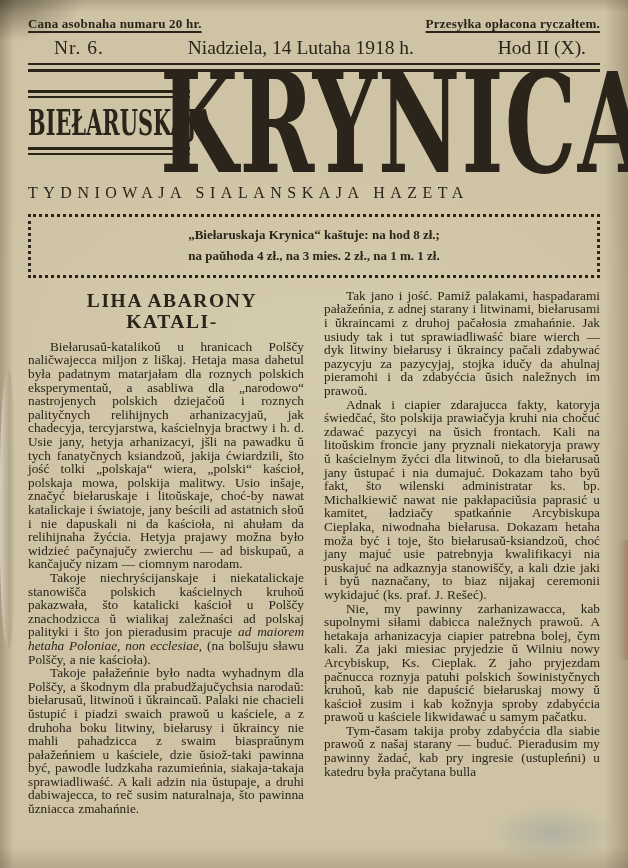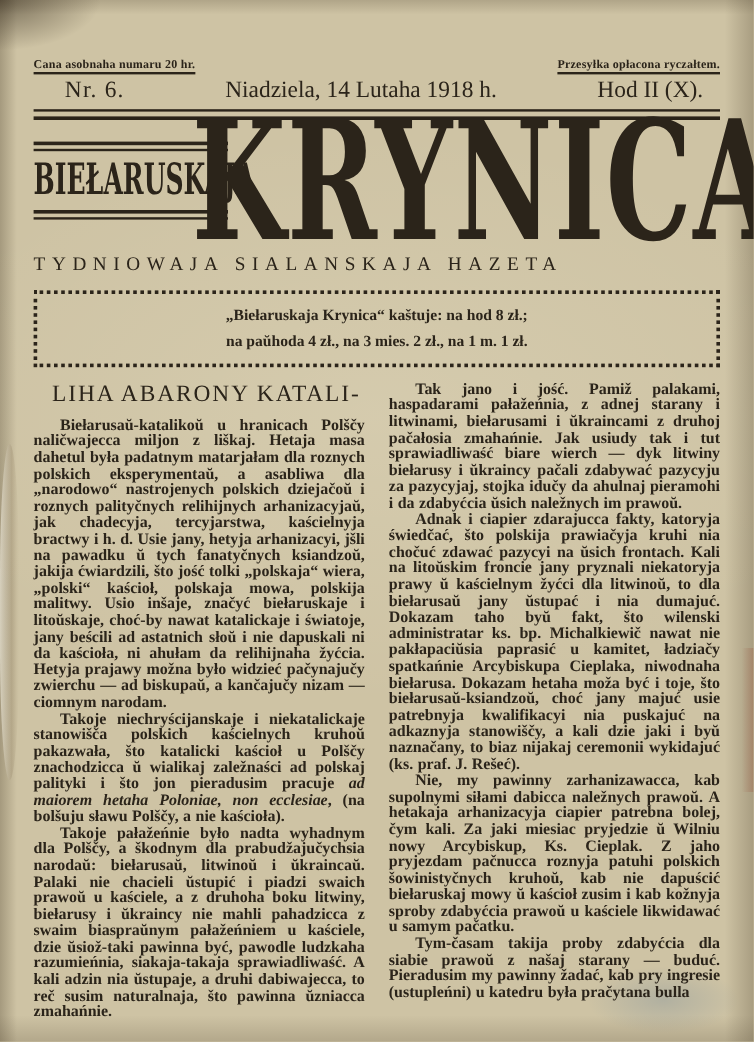--- a/index.html
+++ b/index.html
@@ -18,21 +18,21 @@
   .page{position:relative;padding:16px 28px 0 28px;}
   
   .crease-left{position:absolute;left:0;top:370px;width:16px;height:280px;
     background:linear-gradient(90deg, rgba(255,252,240,.55), rgba(120,100,70,.18) 60%, transparent);
     border-radius:50%/40%;pointer-events:none;}
   .stain-right{position:absolute;right:0;top:540px;width:10px;height:120px;
     background:linear-gradient(270deg, rgba(150,60,40,.25), transparent);pointer-events:none;}
 
   
   .toprow{display:flex;justify-content:space-between;align-items:flex-start;
-    font-size:10px;font-weight:bold;letter-spacing:.2px;margin-top:33px;}
+    font-size:13px;font-weight:bold;letter-spacing:.2px;}
   .toprow span{text-decoration:underline;text-underline-offset:3px;text-decoration-thickness:1.5px;}
 
   
   .dateline{display:flex;justify-content:space-between;align-items:center;
     font-size:19.5px;margin-top:5px;padding:0 14px 0 26px;}
   .dateline .issue{letter-spacing:1px;}
   .double-rule{margin-top:4px;height:4px;border-top:2px solid #2b241a;border-bottom:3px solid #2b241a;}
 
   
   .masthead{position:relative;height:110px;margin-top:2px;}
@@ -48,24 +48,24 @@
 
   
   .infobox{margin-top:12px;border:3px dotted #2b241a;display:flex;
     font-weight:bold;font-size:13px;text-align:center;}
   .infobox .cell{flex:1;padding:7px 4px 8px 4px;line-height:1.65;white-space:nowrap;}
   .infobox .cell + .cell{border-left:3px dotted #2b241a;font-style:italic;}
 
   
   .columns{display:flex;gap:20px;margin-top:11px;}
   .col{flex:1;min-width:0;}
-  h1{font-size:19.5px;font-weight:normal;text-align:center;letter-spacing:1.6px;
+  h1{font-size:19.5px;font-weight:bold;text-align:center;letter-spacing:1.6px;
     line-height:21px;margin:1px 0 8px 12px;}
   p{margin:0;font-size:13.3px;line-height:13.6px;text-align:justify;text-indent:22px;
-    word-spacing:.4px;font-weight:bold;}
+    word-spacing:.4px;}
   em{font-style:italic;}
 </style>
 </head>
 <body>
 
 <div class="page">
 
   <div class="toprow">
     <span>Cana asobnaha numaru 20 hr.</span>
     <span>Przesyłka opłacona ryczałtem.</span>

